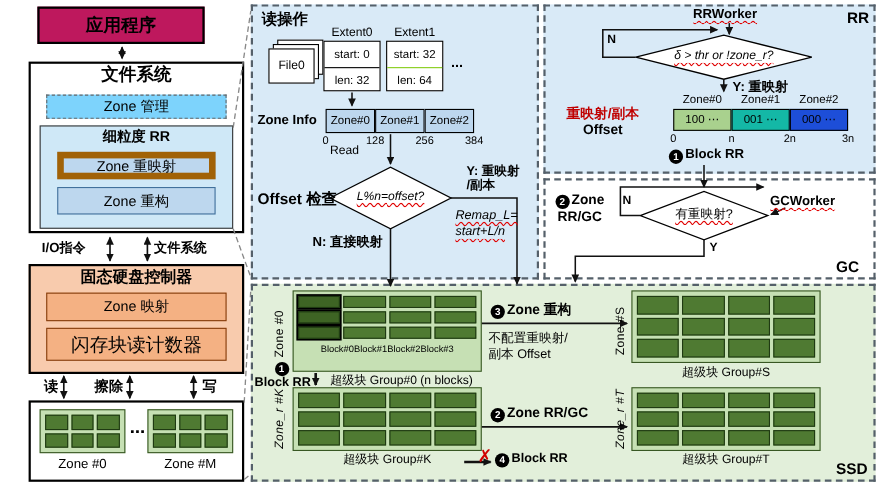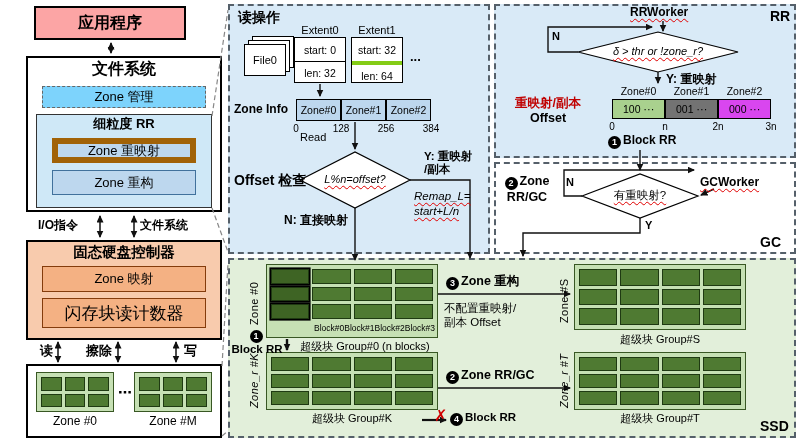--- a/index.html
+++ b/index.html
@@ -16,34 +16,34 @@
   .wavy{text-decoration-line:underline;text-decoration-style:wavy;text-decoration-color:#e00000;text-decoration-thickness:1px;text-underline-offset:2px}
   .vlab{position:absolute;z-index:10;writing-mode:vertical-rl;transform:rotate(180deg);font-size:11px;letter-spacing:.4px;text-align:center}
   .num{display:inline-block;width:13px;height:13px;border-radius:50%;background:#000;color:#fff;
     font-size:9px;line-height:13px;text-align:center;font-weight:bold;margin-right:2px;vertical-align:-1px}
   .cellgrid{display:grid;gap:3px;padding:4px;flex:1}
   .cols4{grid-template-columns:repeat(4,1fr)}
   .cols3{grid-template-columns:repeat(3,1fr)}
   .cell{background:#4f7a32;border:1px solid #1f3a12}
   .cell.hl{background:#3e6424;box-shadow:0 0 0 1.6px #000}
   .gridbox{display:flex;flex-direction:column}
-  .blklabels{display:flex;font-size:8.5px;justify-content:flex-end;padding:0 2px 4px;z-index:10}
+  .blklabels{display:flex;font-size:8.5px;justify-content:center;padding:0 2px 15px;z-index:10}
   svg.ov{position:absolute;left:0;top:0;z-index:4;pointer-events:none}
 </style>
 </head>
 <body>
 
 <div id="canvas">
 
   <div class="panel" style="left:228px;top:4px;width:262px;height:250px;background:#d9eaf7"></div>
   <div class="panel" style="left:494px;top:4px;width:302px;height:154px;background:#d9eaf7"></div>
   <div class="panel" style="left:494px;top:162px;width:302px;height:92px;background:#ffffff"></div>
   <div class="panel" style="left:228px;top:258px;width:568px;height:180px;background:#e2efda"></div>
 
-  <div class="box fx" style="left:34px;top:6px;width:152px;height:34px;border:2px solid #000;background:#fca5a5">
+  <div class="box fx" style="left:34px;top:6px;width:152px;height:34px;border:2px solid #000;background:#be185d">
     <span class="b" style="font-size:16px">应用程序</span>
   </div>
 
   <div class="box" style="left:26px;top:56px;width:196px;height:156px;border:2px solid #000;background:#fff"></div>
   <div class="t b c" style="left:26px;top:60px;width:196px;font-size:16px">文件系统</div>
   <div class="box fx" style="left:42px;top:86px;width:164px;height:22px;border:1.5px dashed #666;background:#7dd3fc">
     <span style="font-size:13px">Zone 管理</span>
   </div>
   <div class="box" style="left:36px;top:114px;width:176px;height:94px;border:1.5px solid #333;background:#cfe8f7"></div>
   <div class="t b c" style="left:36px;top:117px;width:176px;font-size:13px">细粒度 RR</div>
@@ -103,21 +103,21 @@
   <div class="box" style="left:294px;top:37px;width:52px;height:46px;border:1px solid #000;background:#fff">
     <div class="fx" style="height:23px;border-bottom:1px solid #000">
         <span style="font-size:10.5px">start: 0</span>
       </div>
     <div class="fx" style="height:22px">
         <span style="font-size:10.5px">len: 32</span>
       </div>
   </div>
   <div class="t c" style="left:351px;top:24px;width:52px;font-size:11px">Extent1</div>
   <div class="box" style="left:351px;top:37px;width:52px;height:46px;border:1px solid #000;background:#fff">
-    <div class="fx" style="height:23px;border-bottom:4px solid #84cc16">
+    <div class="fx" style="height:23px;border-bottom:1px solid #84cc16">
         <span style="font-size:10.5px">start: 32</span>
       </div>
     <div class="fx" style="height:22px">
         <span style="font-size:10.5px">len: 64</span>
       </div>
   </div>
   <div class="t b" style="left:410px;top:50px;font-size:13px">...</div>
 
   <div class="t b" style="left:234px;top:103px;font-size:12px">Zone Info</div>
   <div class="box fx" style="left:296px;top:99px;width:45px;height:22px;border:1px solid #000;background:#bdd7ee">
@@ -150,24 +150,24 @@
   <div class="t b" style="left:666px;top:73px;font-size:12px">Y: 重映射</div>
   <div class="t b c" style="left:498px;top:96px;width:100px;font-size:12.5px;color:#c00000">重映射/副本</div>
   <div class="t b c" style="left:498px;top:111px;width:100px;font-size:12.5px">Offset</div>
 
   <div class="t c" style="left:612px;top:85px;width:53px;font-size:10.5px">Zone#0</div>
   <div class="t c" style="left:665px;top:85px;width:53px;font-size:10.5px">Zone#1</div>
   <div class="t c" style="left:718px;top:85px;width:53px;font-size:10.5px">Zone#2</div>
   <div class="box fx" style="left:612px;top:99px;width:53px;height:20px;border:1px solid #000;background:#a9d18e">
       <span style="font-size:10.5px">100 ⋯</span>
     </div>
-  <div class="box fx" style="left:665px;top:99px;width:53px;height:20px;border:1px solid #000;background:#737373">
+  <div class="box fx" style="left:665px;top:99px;width:53px;height:20px;border:1px solid #000;background:#14b8a6">
       <span style="font-size:10.5px">001 ⋯</span>
     </div>
-  <div class="box fx" style="left:718px;top:99px;width:53px;height:20px;border:1px solid #000;background:#d946ef">
+  <div class="box fx" style="left:718px;top:99px;width:53px;height:20px;border:1px solid #000;background:#1d4ed8">
       <span style="font-size:10.5px">000 ⋯</span>
     </div>
   <div class="t" style="left:612px;top:121px;font-size:10px;transform:translateX(-50%)">0</div>
   <div class="t" style="left:665px;top:121px;font-size:10px;transform:translateX(-50%)">n</div>
   <div class="t" style="left:718px;top:121px;font-size:10px;transform:translateX(-50%)">2n</div>
   <div class="t" style="left:771px;top:121px;font-size:10px;transform:translateX(-50%)">3n</div>
   <div class="t b" style="left:608px;top:134px;font-size:12px">
     <span class="num">1</span><span>Block RR</span>
   </div>
 

